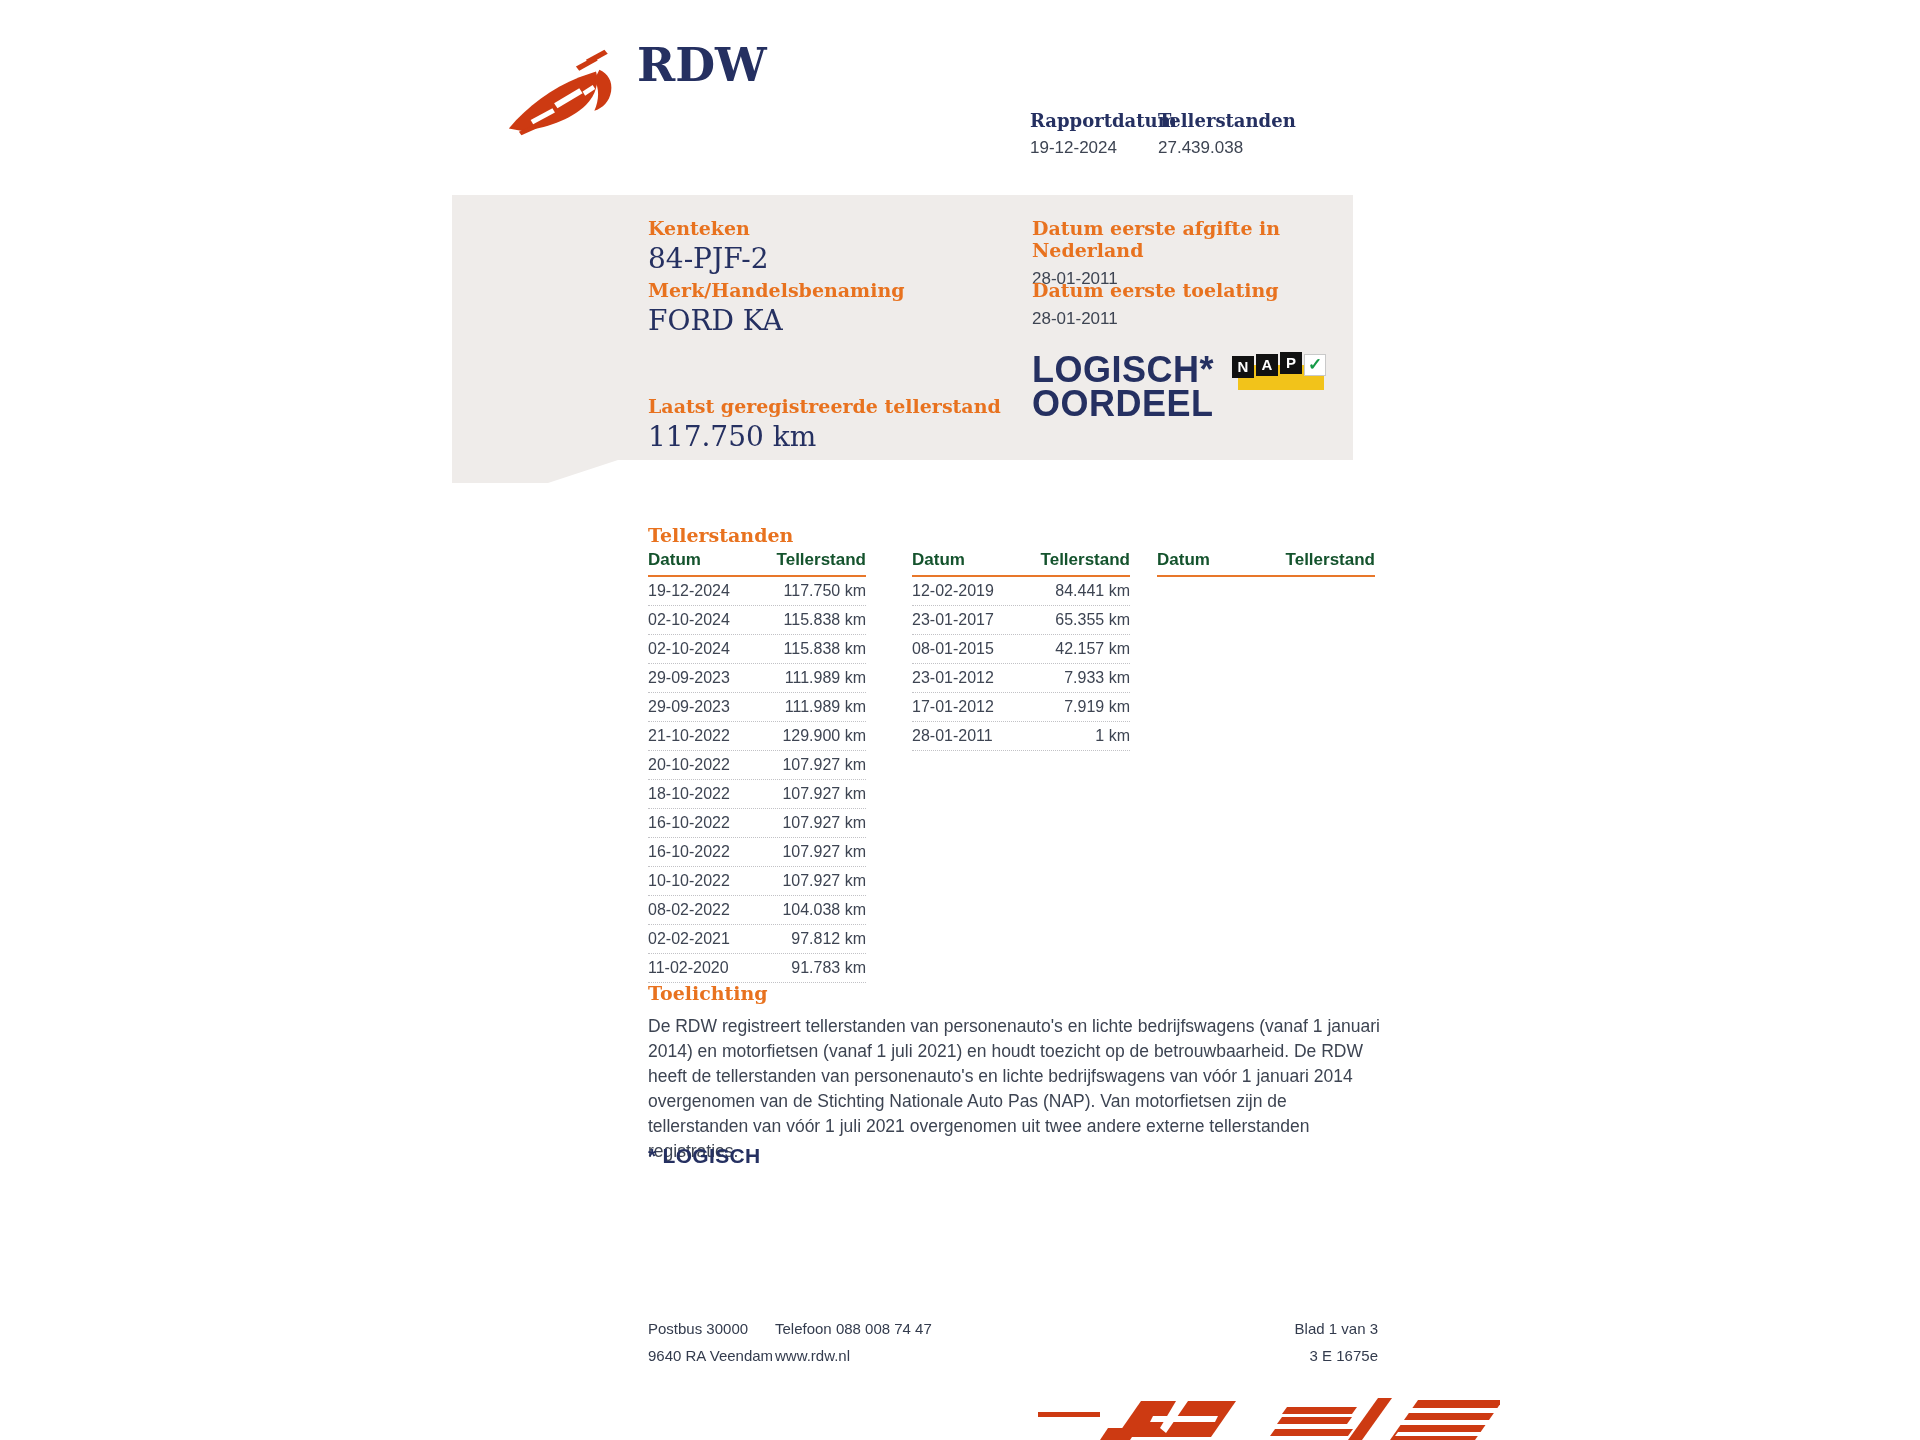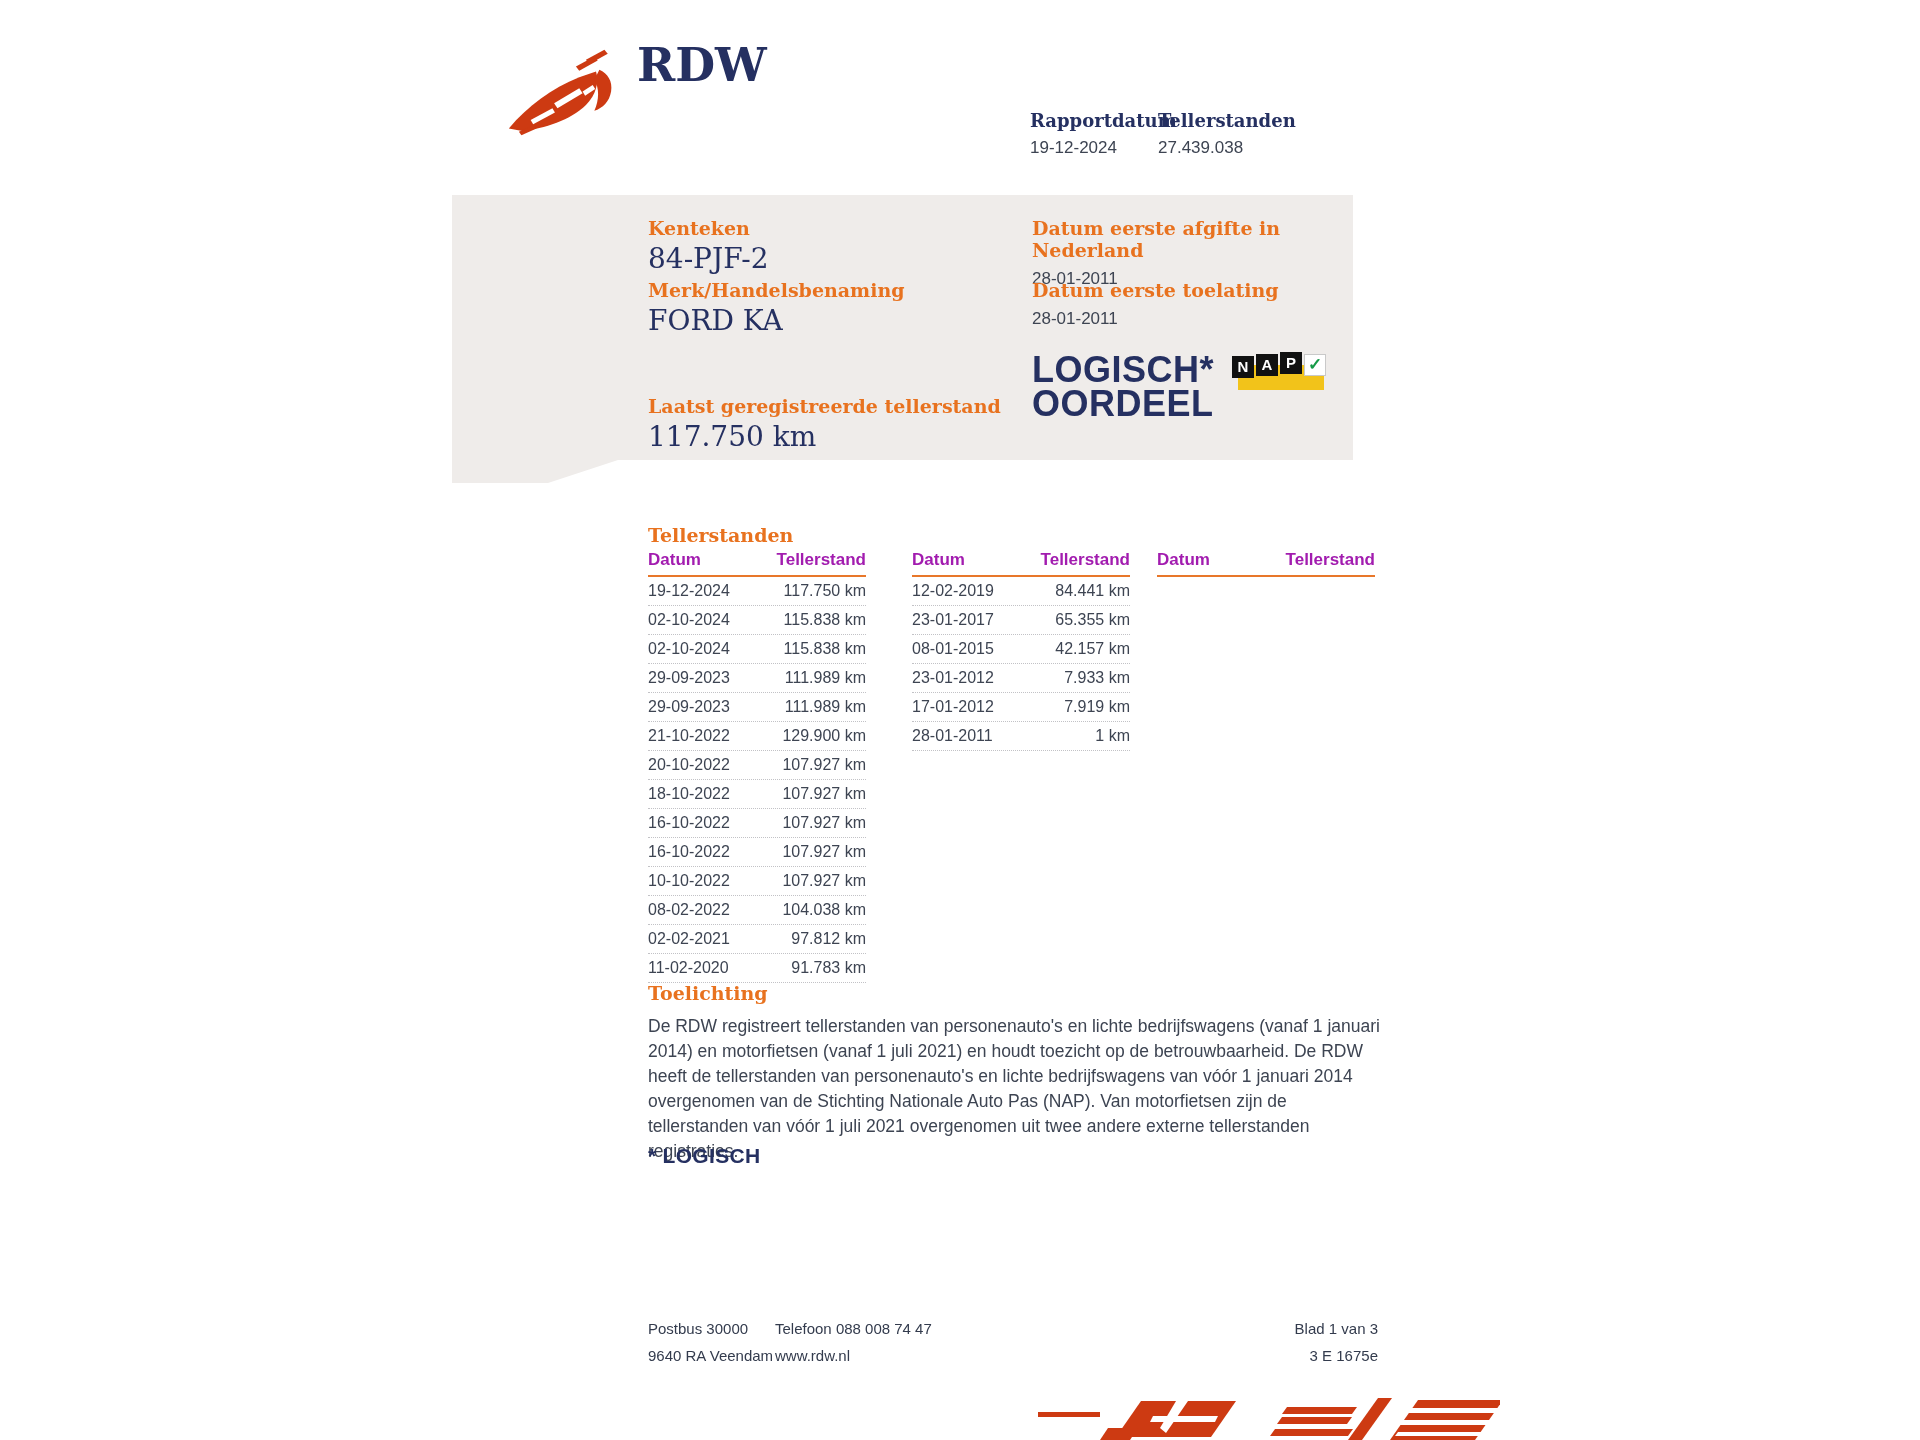--- a/index.html
+++ b/index.html
@@ -73,21 +73,21 @@
   }
   .st-teller{left:648px;top:524px;}
   .tables{position:absolute;left:648px;top:550px;width:728px;height:430px;}
   .mtable{position:absolute;top:0;width:218px;}
   .mtable.t0{left:0;}
   .mtable.t1{left:264px;}
   .mtable.t2{left:509px;}
   .thead{
     display:flex;justify-content:space-between;align-items:baseline;
     padding-bottom:5px;border-bottom:2px solid #e8772a;
-    font-weight:bold;font-size:17px;color:#a21caf;
+    font-weight:bold;font-size:17px;color:#14532d;
   }
   .trow{
     height:28px;display:flex;justify-content:space-between;align-items:center;
     border-bottom:1px dotted #c2c2c6;font-size:16px;color:#3d4452;
   }
 
   
   .st-toel{left:648px;top:982px;}
   .toel-body{
     position:absolute;left:648px;top:1014px;width:740px;

